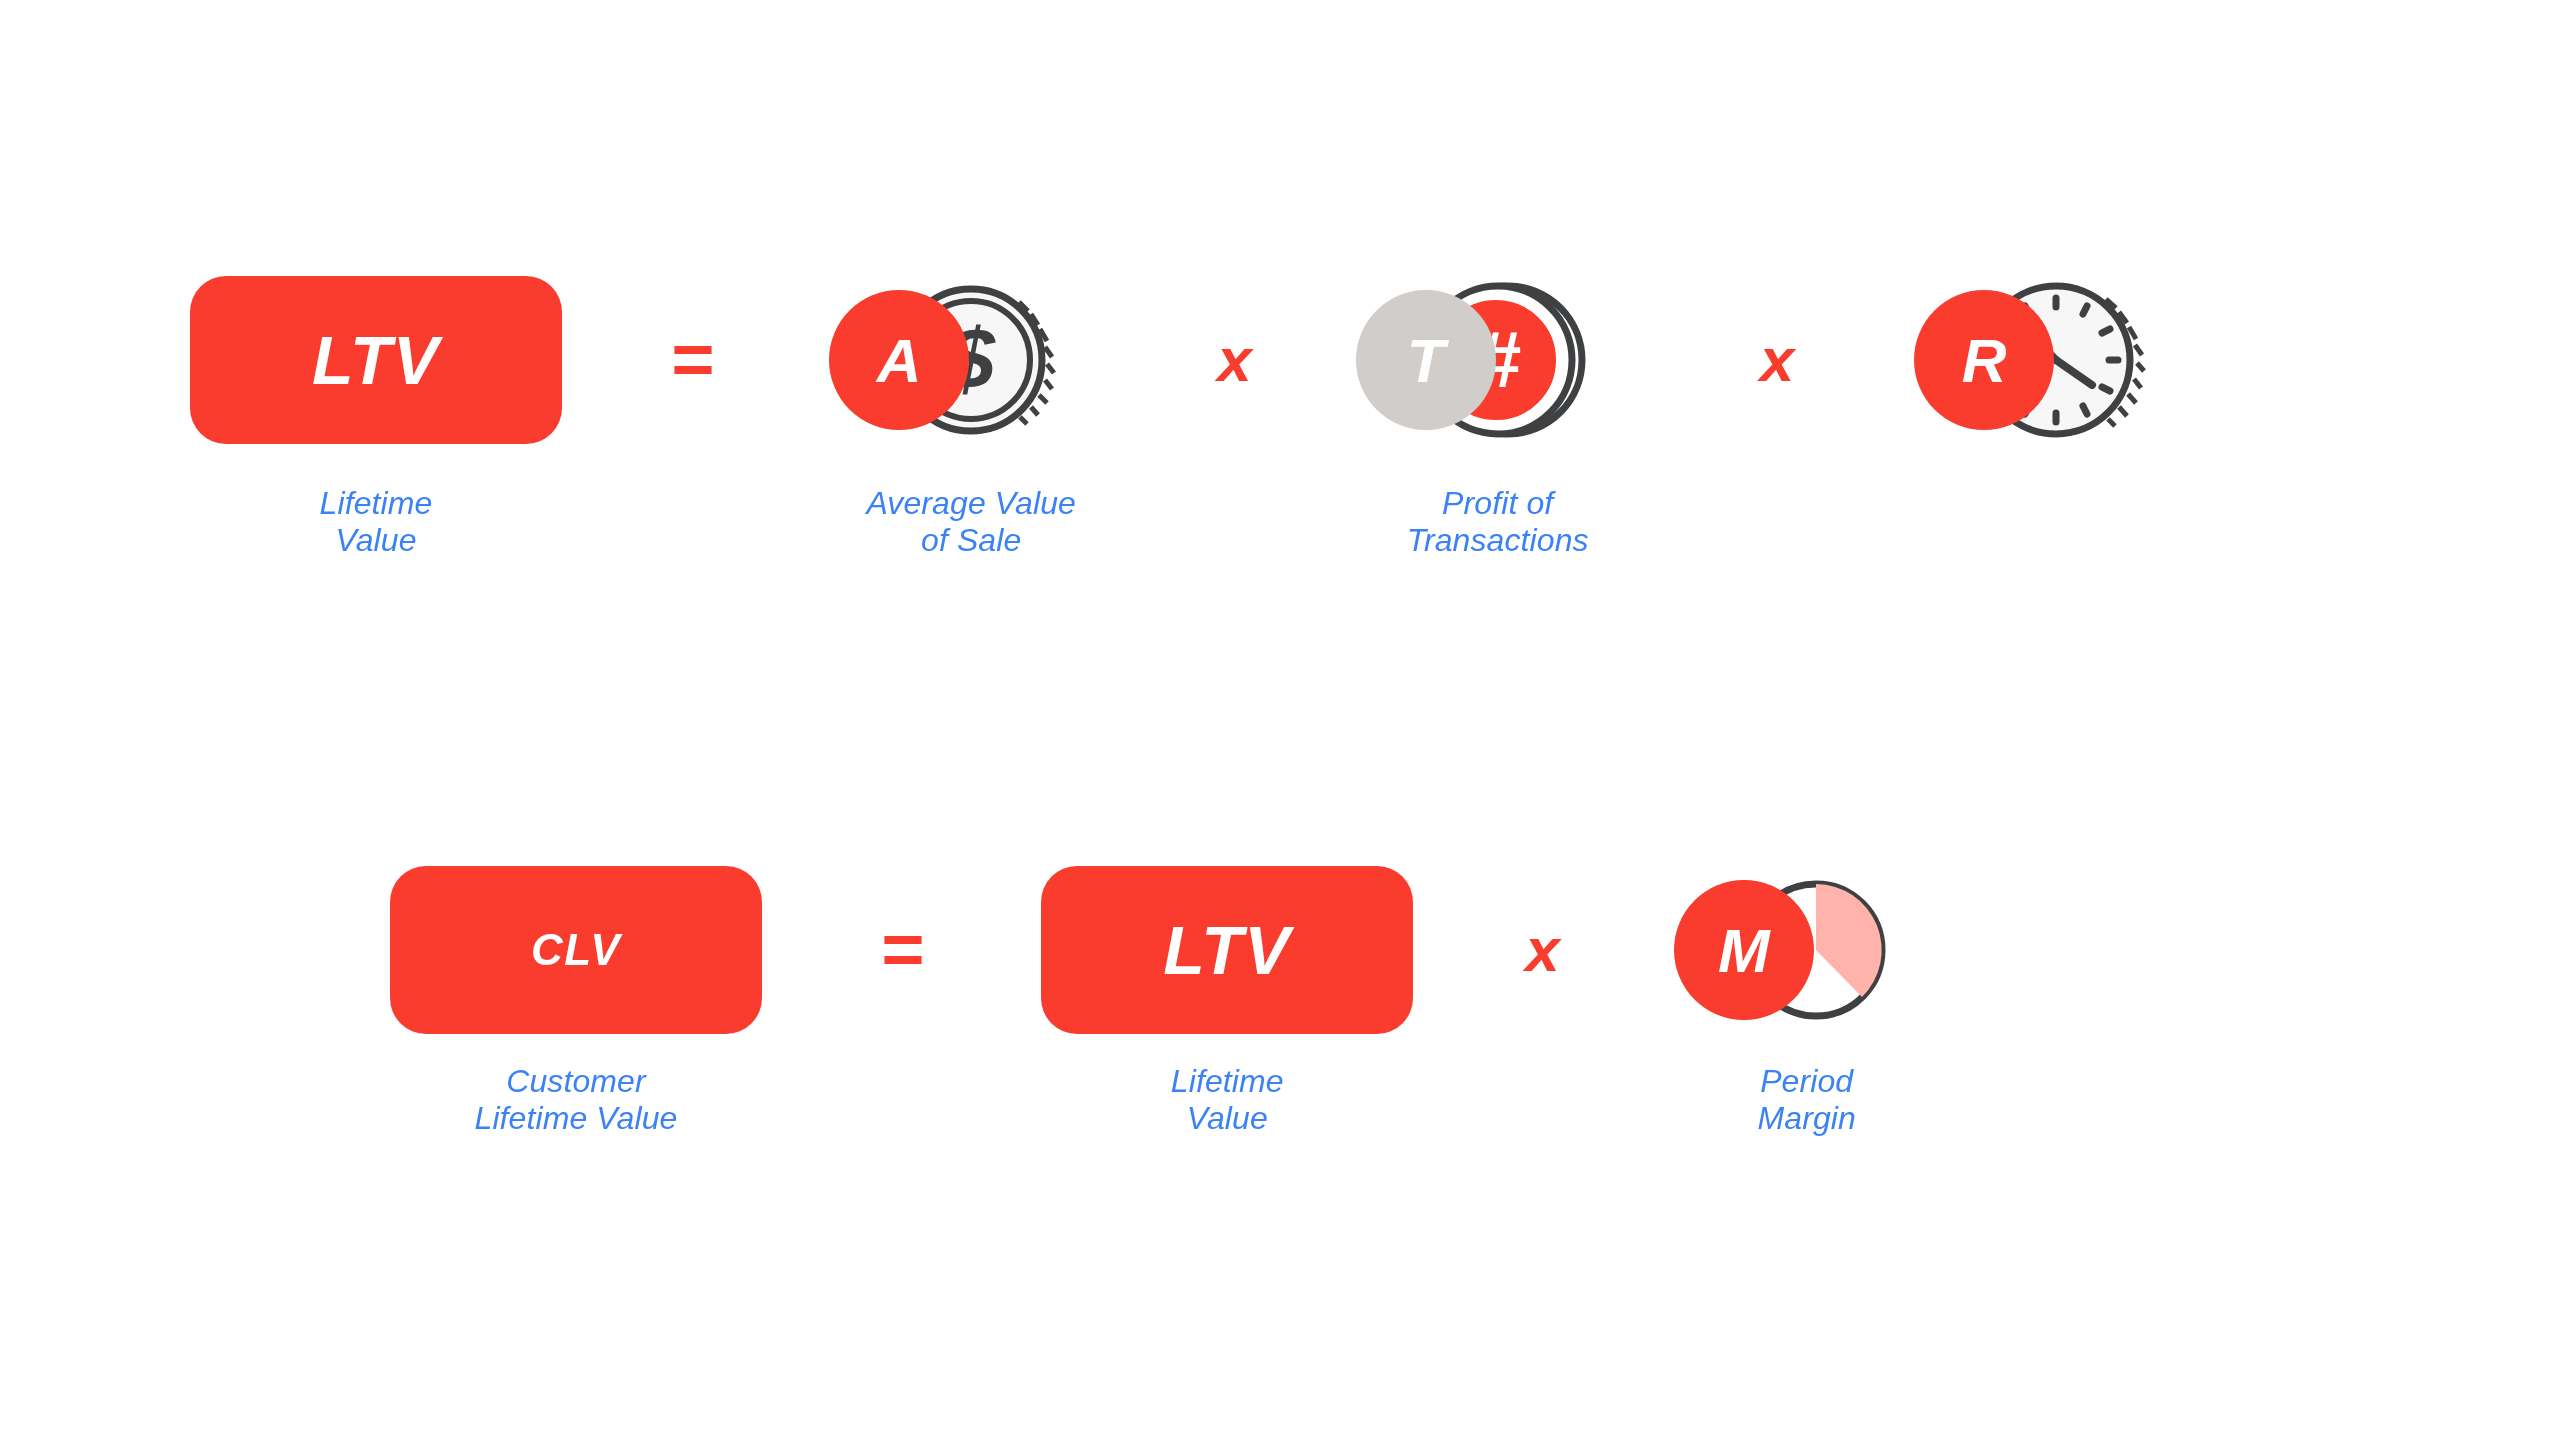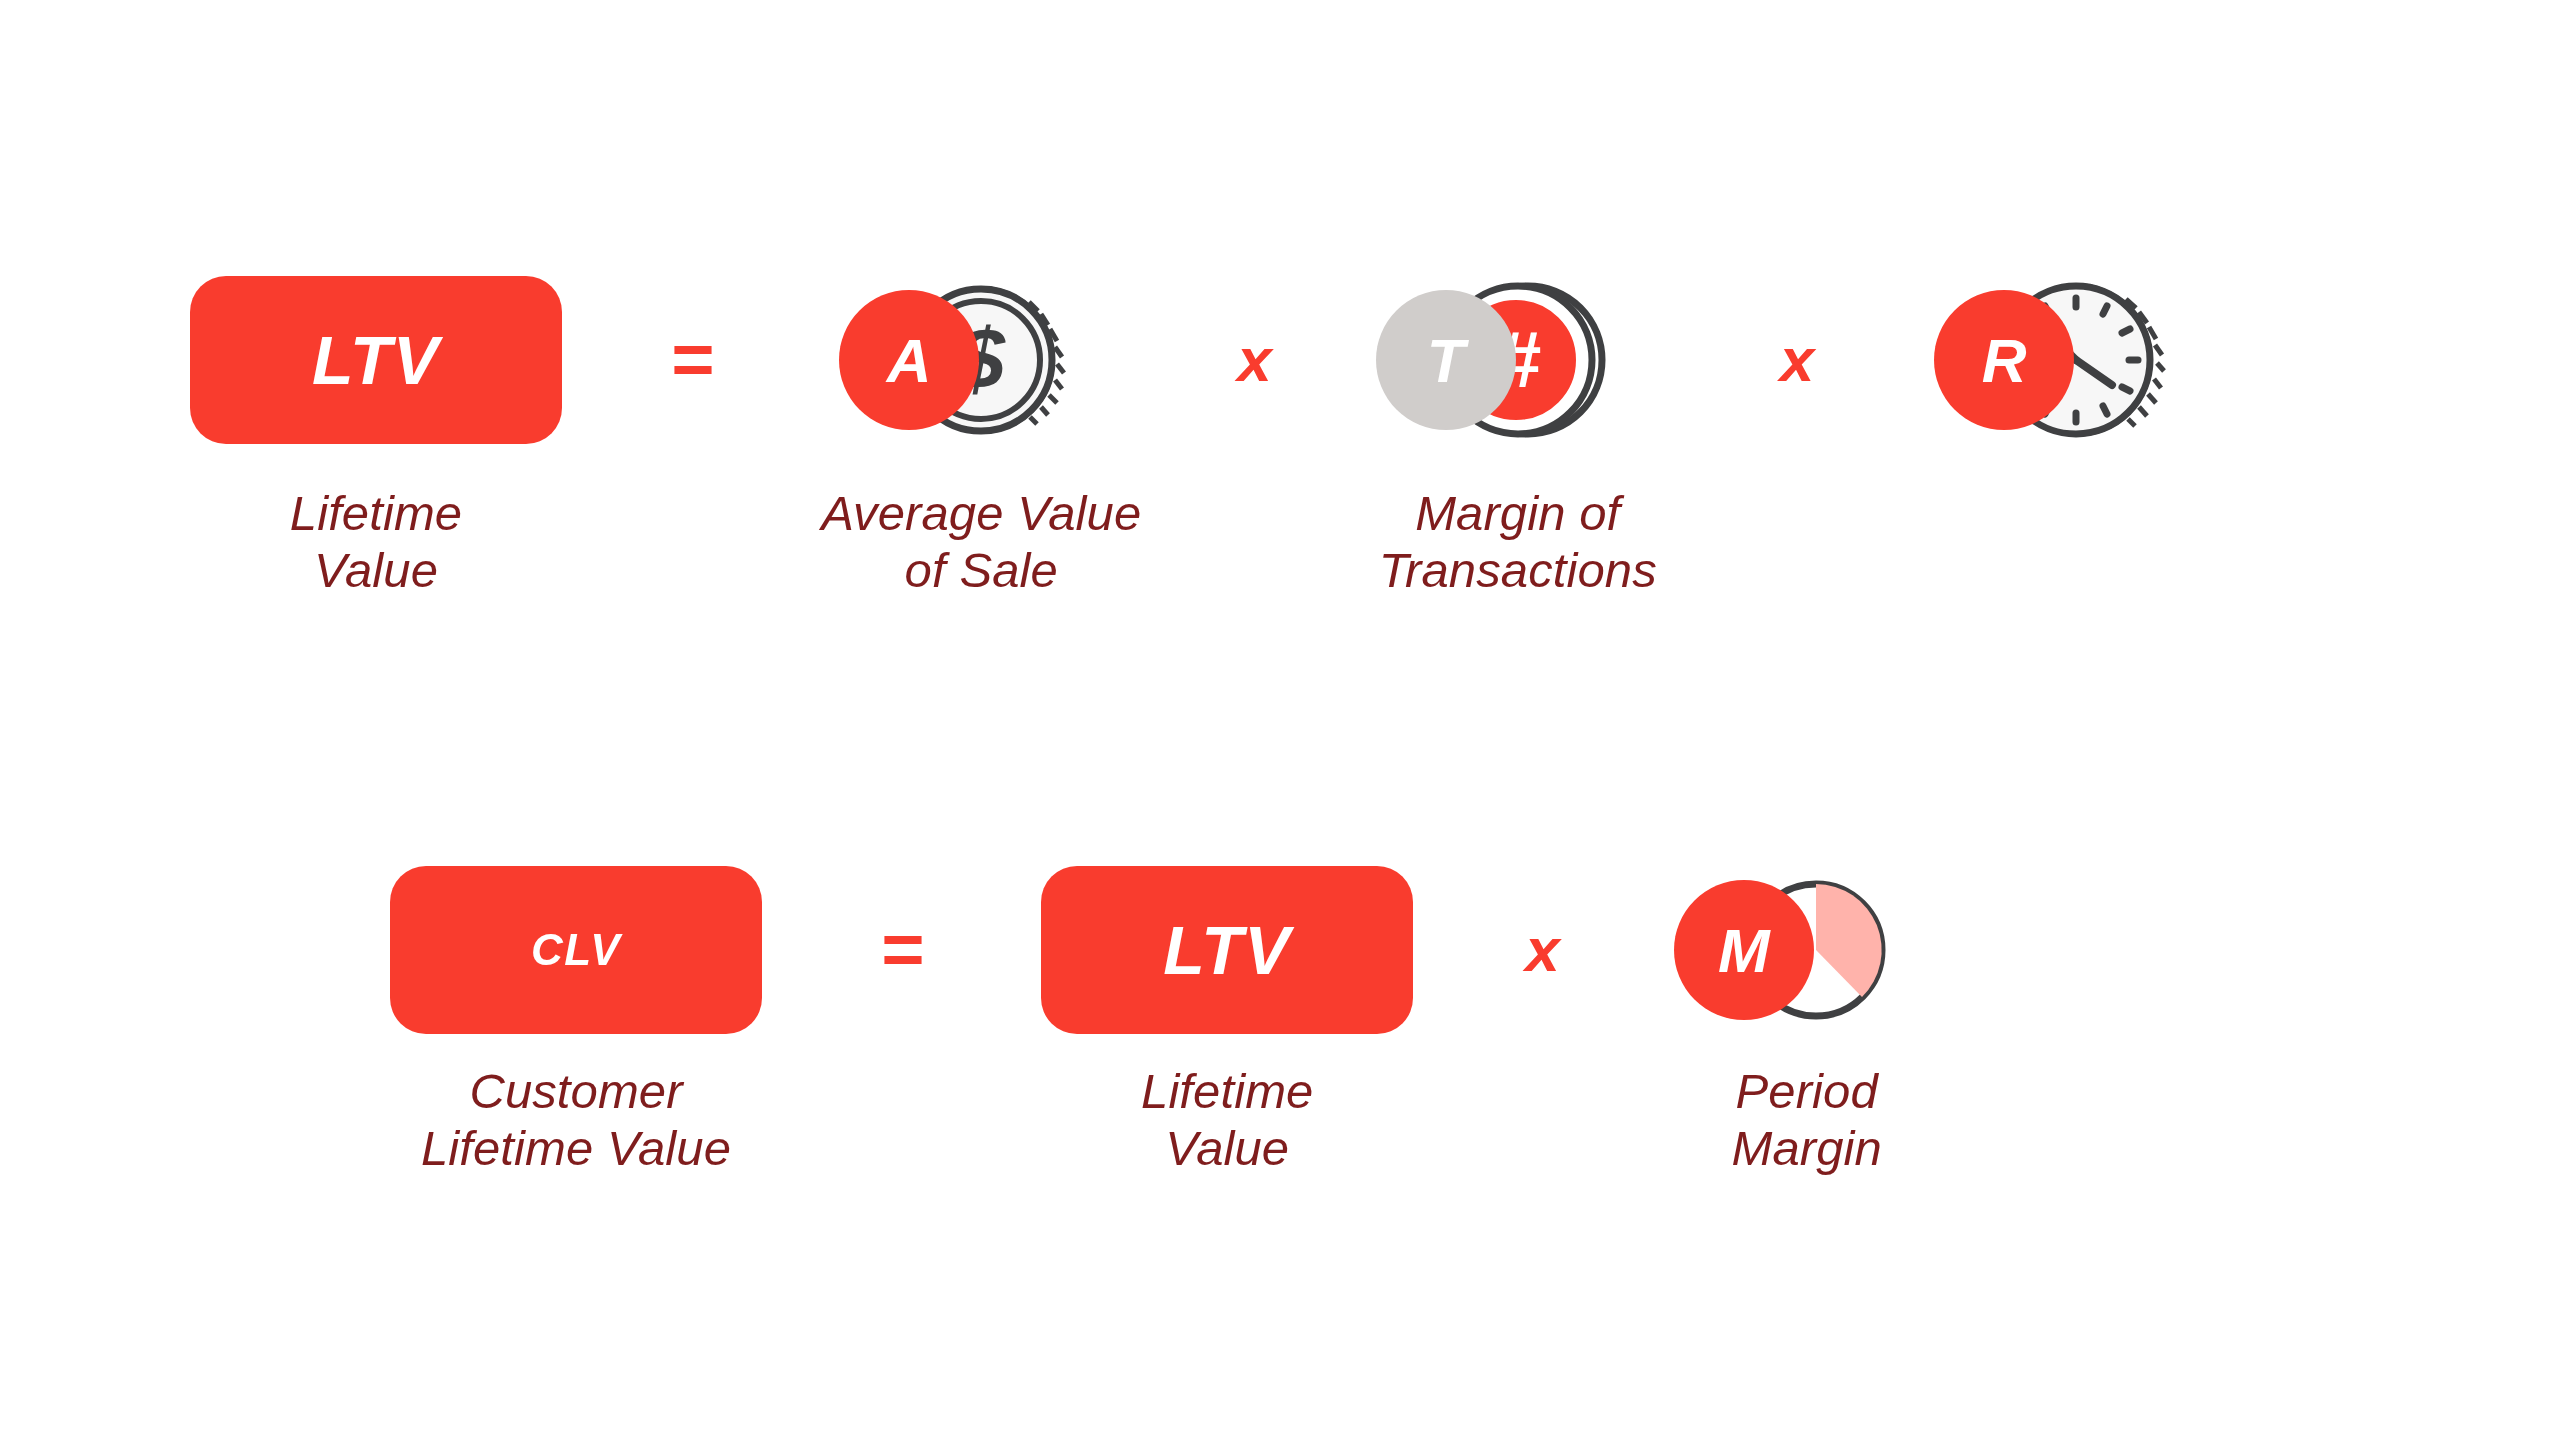--- a/index.html
+++ b/index.html
@@ -45,25 +45,25 @@
   }
   .term-visual {
     height: 170px;
     display: flex;
     align-items: center;
     justify-content: center;
   }
   .caption {
     margin-top: 40px;
     text-align: center;
-    font-size: 49px;
+    font-size: 32px;
     line-height: 1.16;
     font-weight: 400;
     letter-spacing: 0.1px;
-    color: #7f1d1d;
+    color: #3b82f6;
     white-space: pre-line;
   }
   #row-bottom .caption { margin-top: 28px; }
 
   
   .pill {
     background: #f93c2e;
     border-radius: 36px;
     display: flex;
     align-items: center;
@@ -202,21 +202,21 @@
               <text x="150" y="112" text-anchor="middle" font-family="'Liberation Sans', sans-serif" font-size="80" font-weight="700" fill="#ffffff">#</text>
             </g>
 
             <circle cx="78" cy="85" r="70" fill="#d0cdcb"></circle>
           </svg>
           <div style="position:absolute;left:8px;top:0;width:140px;height:170px;
                       display:flex;align-items:center;justify-content:center;
                       color:#ffffff;font-size:62px;font-weight:700;">T</div>
         </div>
       </div>
-      <div class="caption">Margin of
+      <div class="caption">Profit of
 Transactions</div>
     </div>
 
     <div class="gap-c"></div>
 
     <div class="term">
       <div class="operator op-mul">x</div>
     </div>
 
     <div class="gap-c"></div>

